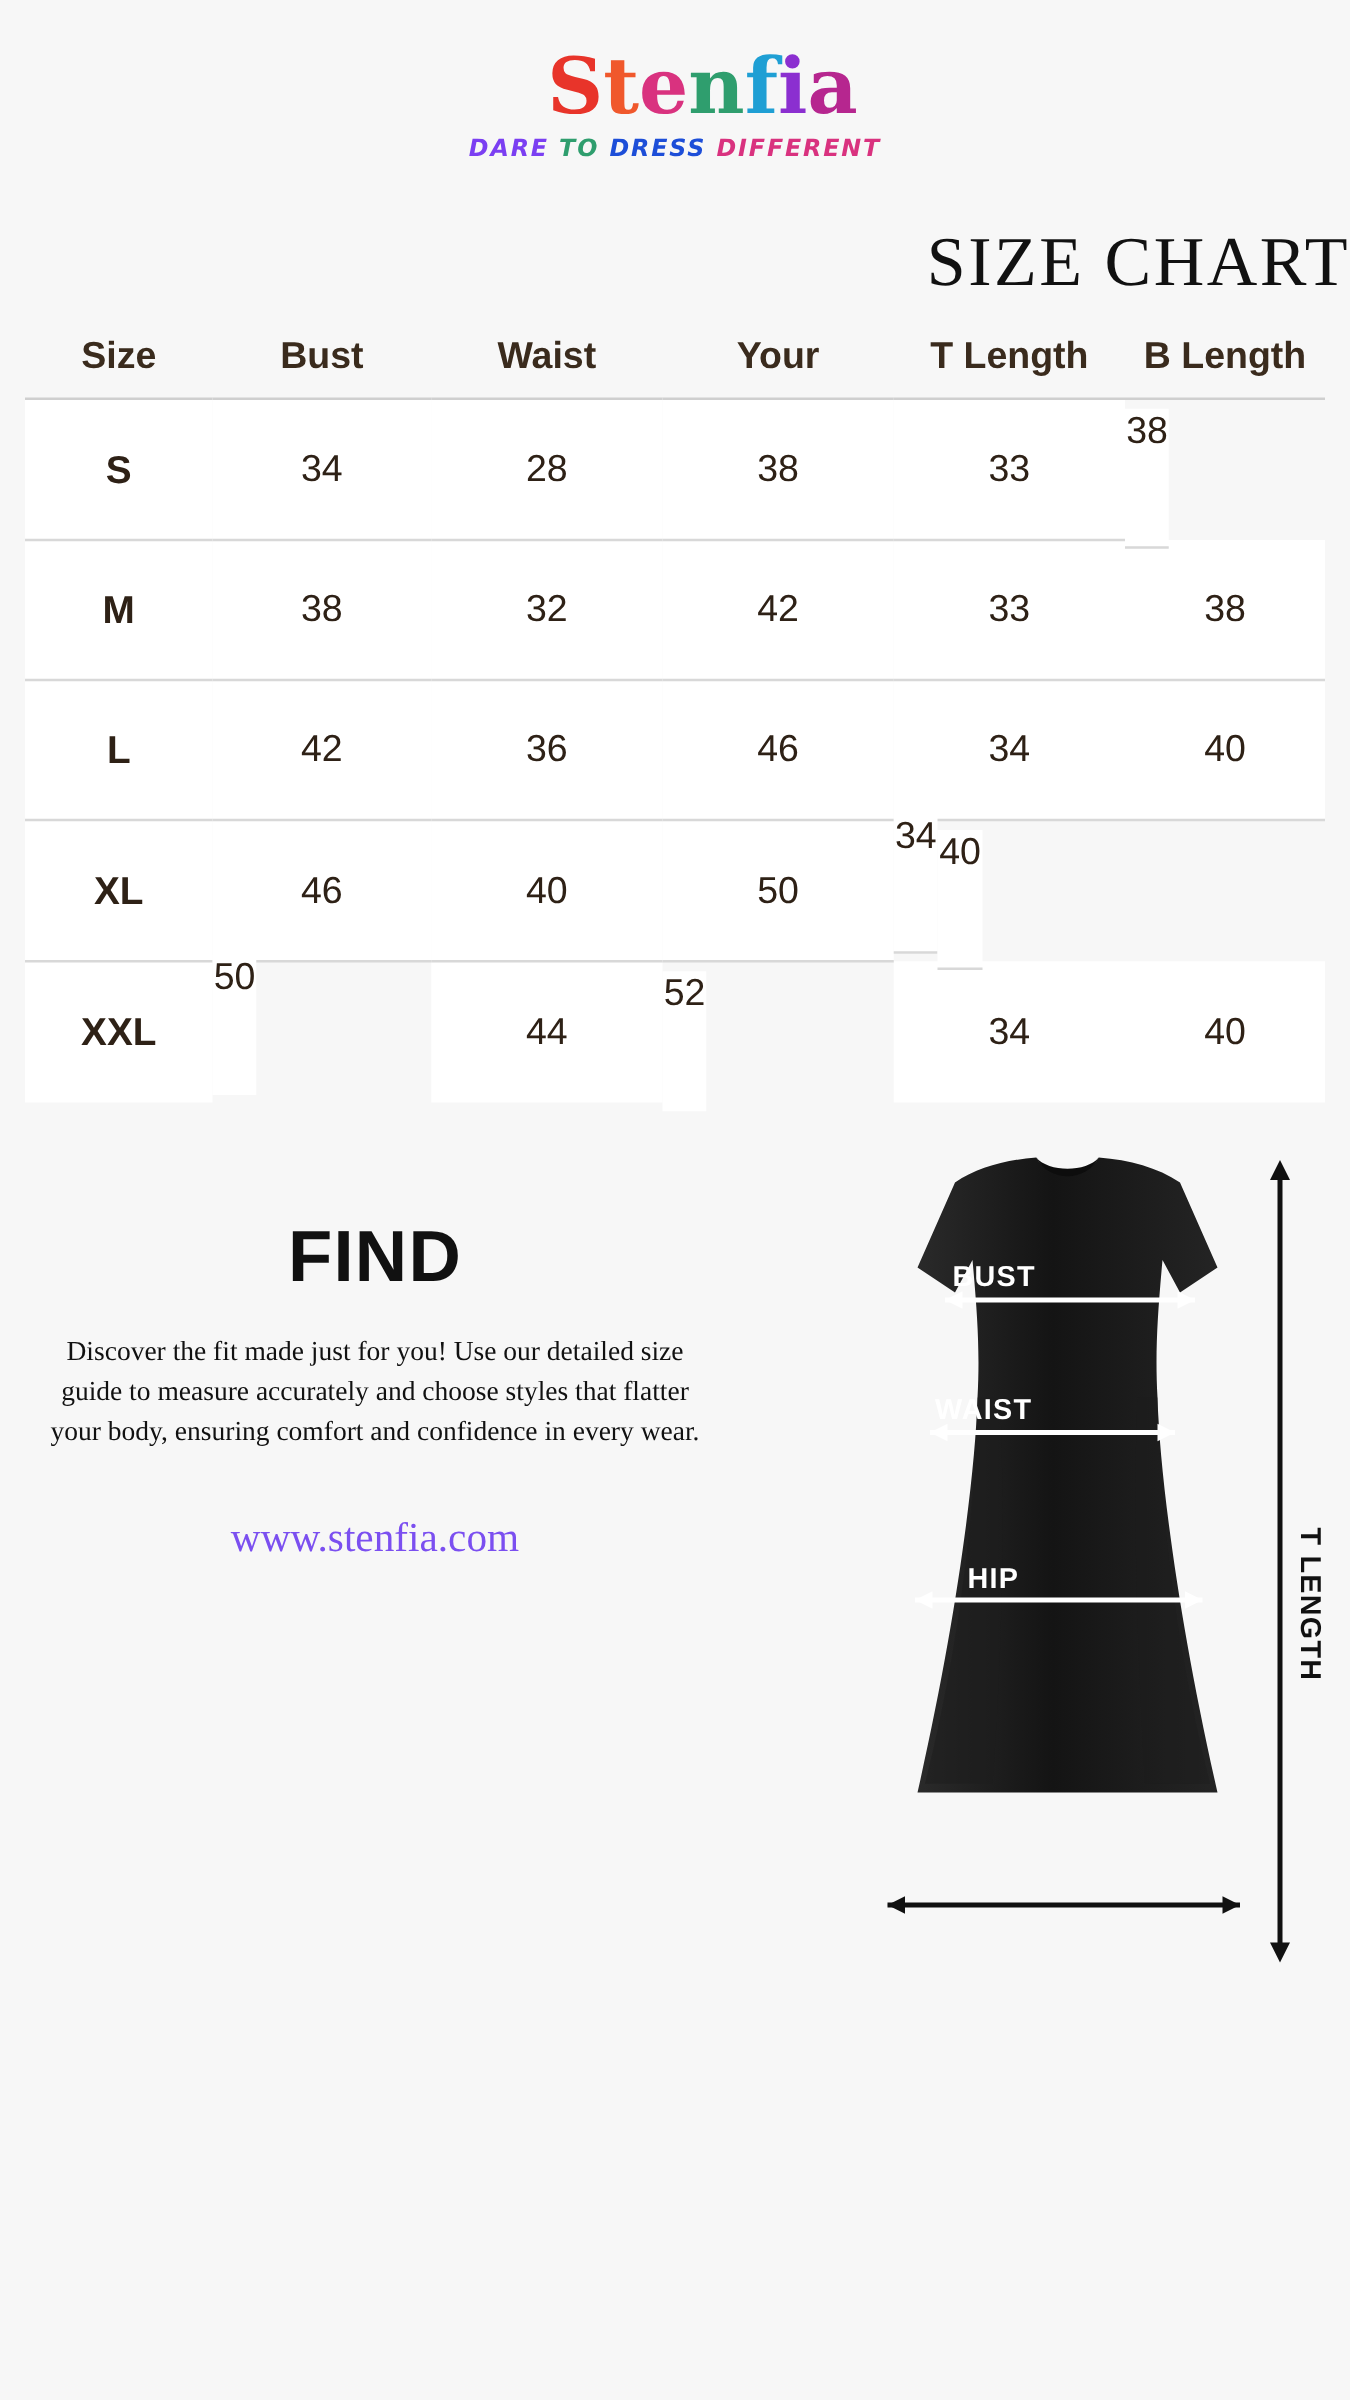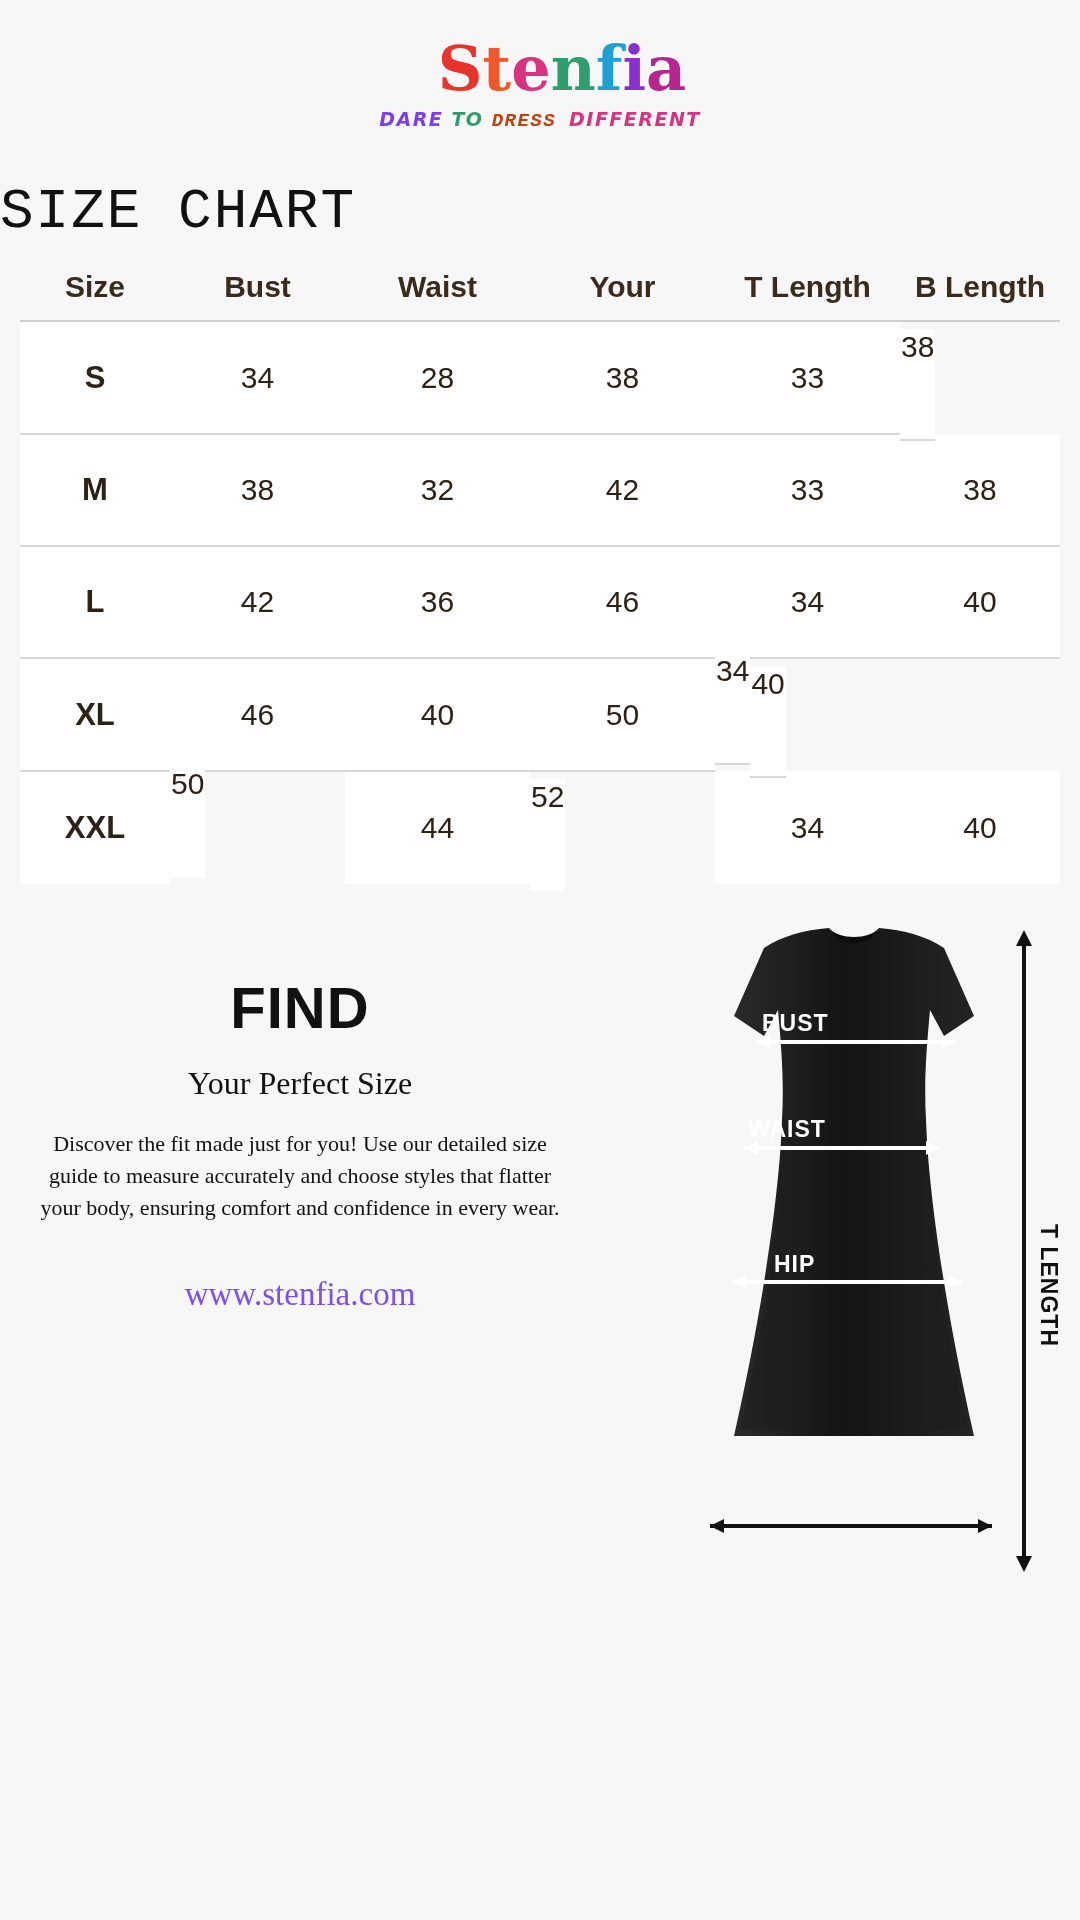--- a/index.html
+++ b/index.html
@@ -39,22 +39,22 @@
     font-weight: bold;
     font-style: italic;
     font-size: 19px;
     letter-spacing: 1.5px;
   }
   .logo-tag span { display: inline-block; }
 
   
   .chart-title {
     margin-top: 48px;
-    text-align: left;
-    font-family: Liberation Mono, monospace;
+    text-align: right;
+    font-family: Liberation Serif, serif;
     font-size: 56px;
     letter-spacing: 2px;
     color: #111;
   }
 
   
   .unit-line {
     margin-top: 18px;
     padding-right: 36px;
     text-align: right;
@@ -184,21 +184,21 @@
     writing-mode: vertical-rl;
   }
 </style>
 </head>
 <body>
 
 <div class="page">
 
   <div class="logo-block">
     <div class="logo-word" id="logo-word"><span style="color: rgb(232, 52, 42);">S</span><span style="color: rgb(240, 88, 44);">t</span><span style="color: rgb(217, 50, 127);">e</span><span style="color: rgb(47, 158, 110);">n</span><span style="color: rgb(31, 159, 212);">f</span><span style="color: rgb(139, 47, 208);">i</span><span style="color: rgb(182, 38, 143);">a</span></div>
-    <div class="logo-tag" id="logo-tag"><span style="color: rgb(123, 63, 242);">DARE&nbsp;</span><span style="color: rgb(47, 158, 110);">TO&nbsp;</span><span style="color: #c2410c; font-family: Liberation Mono, monospace;">DRESS&nbsp;</span><span style="color: rgb(217, 50, 127);">DIFFERENT</span></div>
+    <div class="logo-tag" id="logo-tag"><span style="color: rgb(123, 63, 242);">DARE&nbsp;</span><span style="color: rgb(47, 158, 110);">TO&nbsp;</span><span style="color: #1d4ed8;">DRESS&nbsp;</span><span style="color: rgb(217, 50, 127);">DIFFERENT</span></div>
   </div>
 
   <div class="chart-title">SIZE CHART</div>
 
 
   <div class="table-wrap">
     <table class="size-table">
       <thead>
         <tr>
           <th style="width:150px">Size</th>
@@ -252,21 +252,20 @@
         </tr>
       </tbody>
     </table>
   </div>
 
 
   <div class="bottom">
 
     <div class="bottom-left">
       <div class="find-head">FIND</div>
-      <div class="find-sub">Your Perfect Size</div>
       <div class="find-body">Discover the fit made just for you! Use our detailed size guide to measure accurately and choose styles that flatter your body, ensuring comfort and confidence in every wear.</div>
       <div class="site-url">www.stenfia.com</div>
     </div>
 
     <div class="dress-area">
       <svg class="dress-svg" width="420" height="700" viewBox="0 0 420 700">
         <defs>
           <linearGradient id="dk" x1="0" y1="0" x2="1" y2="0">
             <stop offset="0%" stop-color="#2a2a2a"></stop>
             <stop offset="45%" stop-color="#141414"></stop>

